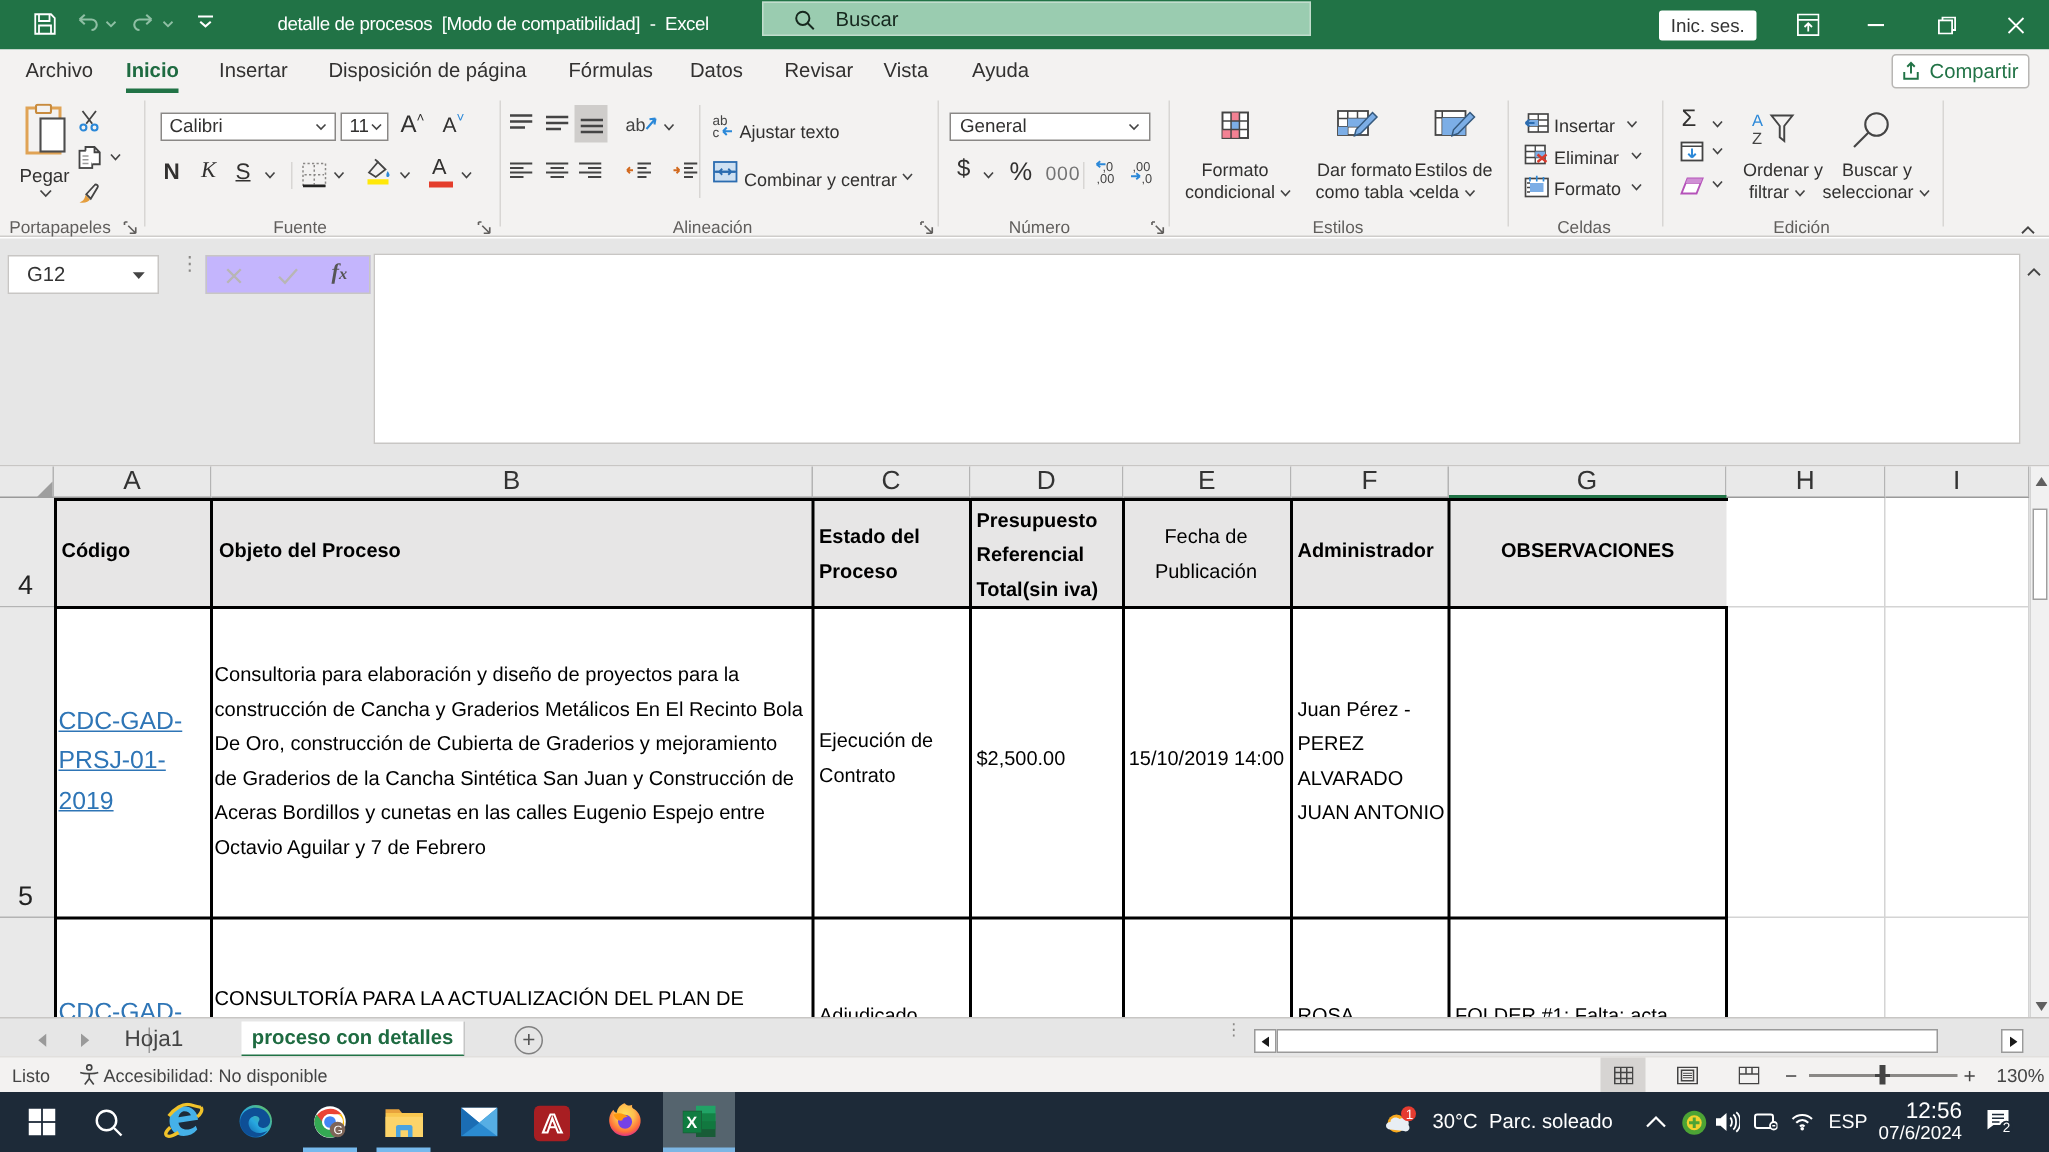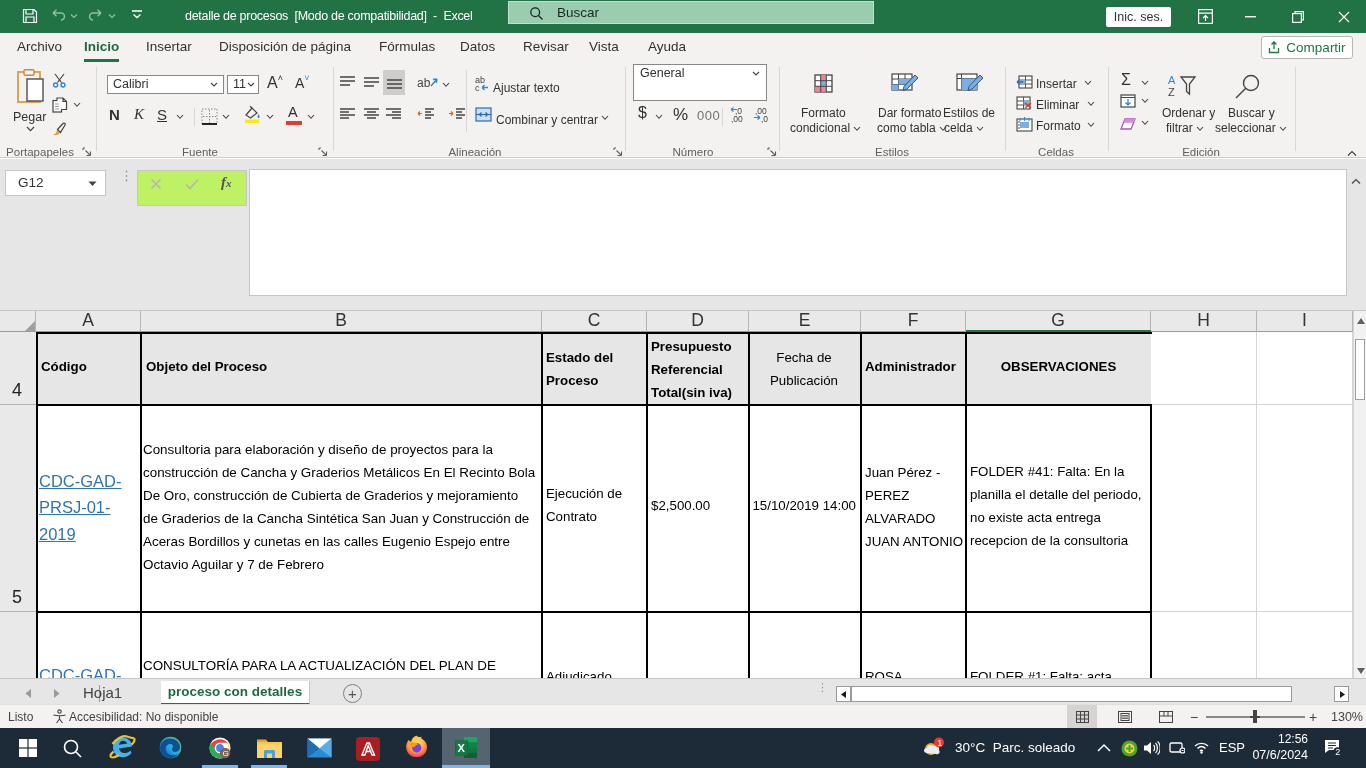--- a/index.html
+++ b/index.html
@@ -20,21 +20,21 @@
 
 #ribbon{position:absolute;left:0;top:62px;width:1366px;height:96px;background:#f3f2f1;border-bottom:1px solid #cfcdcb;}
 .gsep{position:absolute;top:5px;height:84px;width:1px;background:#d8d6d4;}
 .glabel{position:absolute;top:84px;font-size:11.5px;color:#605e5c;text-align:center;}
 .launch{position:absolute;top:85px;width:10px;height:10px;}
 .rbtn-txt{font-size:12px;color:#323130;}
 .combo{position:absolute;background:#fff;border:1px solid #8a8886;font-size:12.5px;color:#323130;}
 
 #fxbar{position:absolute;left:0;top:159px;width:1366px;height:152px;background:#e6e6e6;}
 #namebox{position:absolute;left:5px;top:11px;width:101px;height:26px;background:#fff;border:1px solid #c8c6c4;}
-#fxbtns{position:absolute;left:137px;top:11px;width:110px;height:36px;background:#bef264;border:1px solid #c8c6c4;}
+#fxbtns{position:absolute;left:137px;top:11px;width:110px;height:26px;background:#c4b5fd;border:1px solid #c8c6c4;}
 #fxinput{position:absolute;left:249px;top:10px;width:1098px;height:127px;background:#fff;border:1px solid #c8c6c4;}
 
 #sheet{position:absolute;left:0;top:311px;width:1366px;height:370px;background:#fff;}
 .colhdr{position:absolute;top:0;height:21px;background:#e9e9e9;border-right:1px solid #b4b4b4;font-size:17.5px;color:#333;text-align:center;line-height:19px;border-bottom:1px solid #9a9a9a;}
 .rowhdr{position:absolute;left:0;width:36px;background:#e9e9e9;border-bottom:1px solid #b4b4b4;}
 .cell{position:absolute;font-size:13.3px;color:#000;}
 
 #tabbar{position:absolute;left:0;top:678px;width:1366px;height:26px;background:#e6e6e6;border-top:1px solid #c8c6c4;}
 
 #statusbar{position:absolute;left:0;top:704px;width:1366px;height:24px;background:#f3f2f1;border-top:1px solid #e1dfdd;font-size:12px;color:#444;}
@@ -231,21 +231,21 @@
     </svg>
   <div class="ab rbtn-txt" style="left:496px;top:51px">Combinar y centrar</div>
   <svg class="ab" style="left:601px;top:53px" width="8" height="6" viewBox="0 0 8 6">
       <path d="M1 1 L4 4.3 L7 1" fill="none" stroke="#444" stroke-width="1.1"></path>
     </svg>
   <div class="glabel" style="left:405px;width:140px">Alineación</div>
   <svg class="launch" style="left:613px" width="10" height="10" viewBox="0 0 10 10">
       <path d="M1 1 V3 M1 1 H3 M8.5 8.5 H4.5 M8.5 8.5 V4.5 M3.5 3.5 L8 8" stroke="#605e5c" stroke-width="1.1" fill="none"></path>
     </svg>
 
-  <div class="combo" style="left:633px;top:2px;width:134px;height:37px;line-height:17px"><span style="margin-left:6px">General</span><svg class="ab" style="right:6px;top:6px" width="8" height="6" viewBox="0 0 8 6">
+  <div class="combo" style="left:633px;top:13px;width:134px;height:19px;line-height:17px"><span style="margin-left:6px">General</span><svg class="ab" style="right:6px;top:6px" width="8" height="6" viewBox="0 0 8 6">
         <path d="M1 1 L4 4 L7 1" fill="none" stroke="#444" stroke-width="1.1"></path>
       </svg></div>
   <div class="ab" style="left:638px;top:42px;font-size:16px;color:#323130">$</div>
   <svg class="ab" style="left:655px;top:52px" width="8" height="6" viewBox="0 0 8 6">
       <path d="M1 1 L4 4.3 L7 1" fill="none" stroke="#444" stroke-width="1.1"></path>
     </svg>
   <div class="ab" style="left:673px;top:43px;font-size:17px;color:#323130">%</div>
   <div class="ab" style="left:697px;top:46px;font-size:13px;color:#737373;letter-spacing:0.5px">000</div>
   <div class="ab" style="left:722px;top:46px;width:1px;height:18px;background:#d8d6d4"></div>
   <svg class="ab" style="left:729px;top:44px" width="18" height="17" viewBox="0 0 18 17">
@@ -444,21 +444,20 @@
     <div class="cell" style="left:713px;top:14px;font-weight:normal;line-height:23px;width:110px;text-align:center">Fecha de<br>Publicación</div>
     <div class="cell" style="left:829px;top:27px;font-weight:bold">Administrador</div>
     <div class="cell" style="left:930px;top:27px;font-weight:bold;width:185px;text-align:center">OBSERVACIONES</div>
 
     <div class="cell" style="left:3px;top:135.6px;font-size:16.5px;line-height:26.5px;color:#2e75b6;text-decoration:underline">CDC-GAD-<br>PRSJ-01-<br>2019</div>
     <div class="cell" style="left:107px;top:105.6px;line-height:23.1px;font-size:13.4px;white-space:nowrap">Consultoria para elaboración y diseño de proyectos para la<br>construcción de Cancha y Graderios Metálicos En El Recinto Bola<br>De Oro, construcción de Cubierta de Graderios y mejoramiento<br>de Graderios de la Cancha Sintética San Juan y Construcción de<br>Aceras Bordillos y cunetas en las calles Eugenio Espejo entre<br>Octavio Aguilar y 7 de Febrero</div>
     <div class="cell" style="left:510px;top:149.6px;line-height:23px">Ejecución de<br>Contrato</div>
     <div class="cell" style="left:615px;top:166px;">$2,500.00</div>
     <div class="cell" style="left:713px;top:166px;width:107px;text-align:right">15/10/2019 14:00</div>
     <div class="cell" style="left:829px;top:129px;line-height:23px">Juan Pérez -<br>PEREZ<br>ALVARADO<br>JUAN ANTONIO</div>
-    <div class="cell" style="left:934px;top:128px;line-height:23px;white-space:nowrap">FOLDER #41: Falta: En la<br>planilla el detalle del periodo,<br>no existe acta entrega<br>recepcion de la consultoria</div>
 
     <div class="cell" style="left:3px;top:333.7px;font-size:16.5px;color:#2e75b6;text-decoration:underline">CDC-GAD-</div>
     <div class="cell" style="left:107px;top:322px;line-height:23.1px;font-size:13.4px">CONSULTORÍA PARA LA ACTUALIZACIÓN DEL PLAN DE</div>
     <div class="cell" style="left:510px;top:336.5px;">Adjudicado</div>
     <div class="cell" style="left:829px;top:336.5px;">ROSA</div>
     <div class="cell" style="left:934px;top:336.5px;">FOLDER #1: Falta: acta</div>
   </div>
 
   <div class="ab" style="left:1353px;top:0;width:13px;height:370px;background:#f1f1f1;border-left:1px solid #d4d4d4">
     <svg class="ab" style="left:3px;top:7px" width="8" height="6" viewBox="0 0 8 6">
@@ -622,21 +621,21 @@
   <svg class="ab" style="left:1169px;top:13px" width="16" height="14" viewBox="0 0 16 14">
       <rect x="1" y="2" width="12" height="9" rx="1.5" fill="none" stroke="#fff" stroke-width="1.3"></rect>
       <circle cx="13.5" cy="9.5" r="2.5" fill="#1d2a38" stroke="#fff" stroke-width="1.2"></circle>
       <path d="M12.5 9.5 H14.5" stroke="#fff" stroke-width="1"></path>
     </svg>
   <svg class="ab" style="left:1194px;top:13px" width="15" height="13" viewBox="0 0 15 13">
       <path d="M1 5 C4.5 1.5 10.5 1.5 14 5 M3.5 7.5 C6 5 9 5 11.5 7.5 M6 10 C7 9 8 9 9 10" stroke="#fff" stroke-width="1.4" fill="none"></path>
       <circle cx="7.5" cy="11.5" r="1.2" fill="#fff"></circle>
     </svg>
   <div class="ab w" style="left:1219px;top:12px;font-size:13px">ESP</div>
-  <div class="ab w" style="left:1262px;top:4px;font-size:12px;width:46px;text-align:right">12:56</div>
+  <div class="ab w" style="left:1262px;top:4px;font-size:15px;width:46px;text-align:right">12:56</div>
   <div class="ab w" style="left:1245px;top:20px;font-size:12.5px;width:63px;text-align:right">07/6/2024</div>
   <svg class="ab" style="left:1324px;top:11px" width="18" height="17" viewBox="0 0 18 17">
       <path d="M1 1 H15 V11 H5 L1 14 Z" fill="#fff"></path>
       <path d="M4 4 H12 M4 6.5 H12 M4 9 H9" stroke="#1d2a38" stroke-width="1"></path>
       <circle cx="13.5" cy="12.5" r="4.3" fill="#1d2a38"></circle>
       <text x="11.2" y="15.8" font-size="9" fill="#fff" font-family="Liberation Sans">2</text>
     </svg>
 </div>
 
 </body></html>

